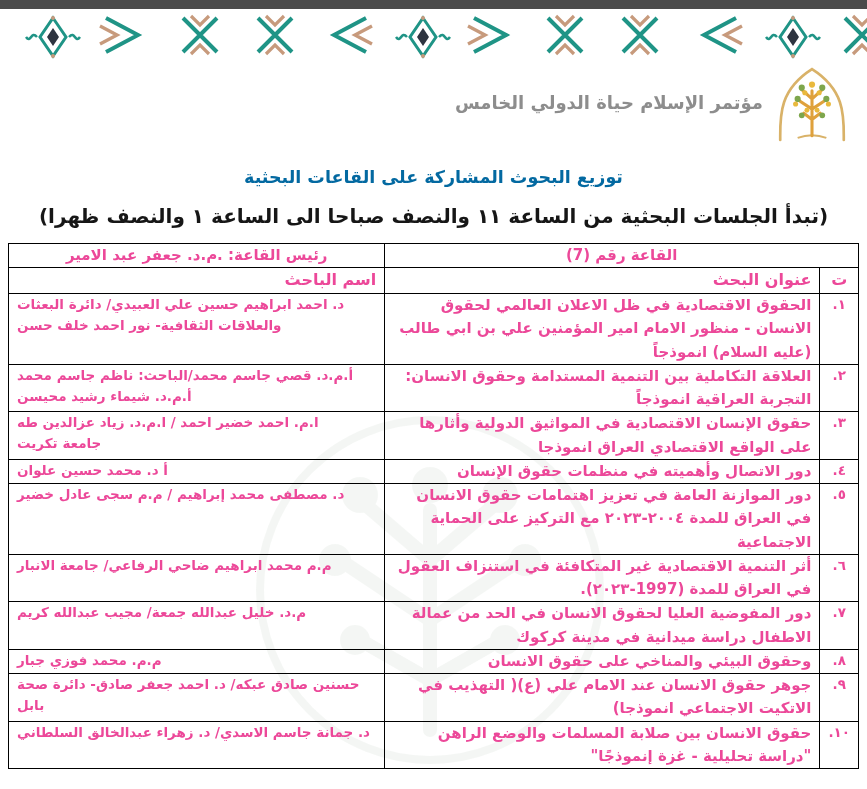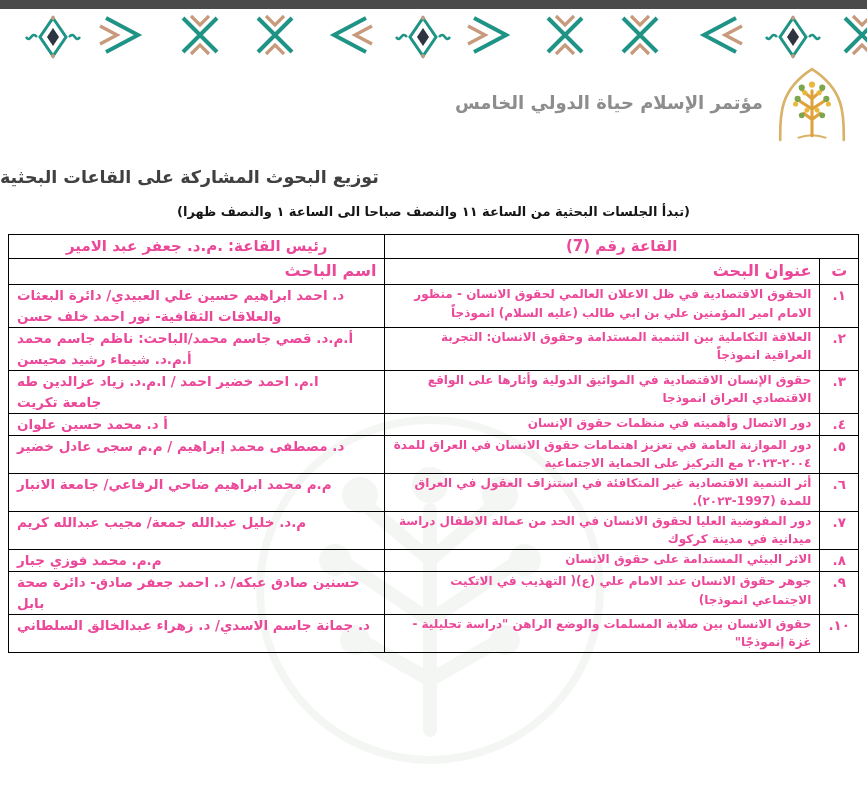--- a/index.html
+++ b/index.html
@@ -16,25 +16,25 @@
 
   .logo-row {
     display:flex; justify-content:flex-end; align-items:center;
     gap:8px; padding:6px 14px 0 0; height:82px;
   }
   .logo-text { text-align:center; direction:rtl;margin-left:45px; }
   .logo-title-ar { font-size:18px; font-weight:bold; color:#8d8d8d; line-height:1.2; }
   .logo-title-en { font-size:7.5px; letter-spacing:1.7px; color:#9b9b9b; direction:ltr; margin-top:3px; }
 
   .doc-title {
-    text-align:left; font-weight:bold; font-size:17.5px;
-    color:#404040; margin-top:26px; direction:rtl;
+    text-align:center; font-weight:bold; font-size:17.5px;
+    color:#0369a1; margin-top:26px; direction:rtl;
   }
   .doc-subtitle {
-    text-align:center; font-weight:bold; font-size:13px;
+    text-align:center; font-weight:bold; font-size:20px;
     color:#161616; margin-top:17px; direction:rtl;
   }
 
   .watermark { position:absolute; left:150px; top:400px; z-index:0; opacity:0.07; pointer-events:none; }
 
   table.program {
     width:851px; margin:15px 8px 0;
     border-collapse:collapse; direction:rtl;
     position:relative; z-index:1;
   }
@@ -44,21 +44,21 @@
     padding:0 8px; line-height:1.55;
     vertical-align:top; background:transparent;
   }
   th.green-head {
     background:#a9c47e; text-align:center;
     font-size:15px; padding:4px 8px;
   }
   td.col-head { font-size:16px; text-align:right; }
   td.col-head.num-head { text-align:center; }
   .cell-num { width:34px; text-align:center; font-size:13.5px; white-space:nowrap; }
-  .cell-title { width:438px; text-align:right; font-size:12px; }
+  .cell-title { width:438px; text-align:right; font-size:15px; }
   .cell-researcher { width:379px; text-align:left; font-size:13.5px; white-space:pre-line; }
 </style>
 </head>
 <body>
 
 <div class="top-bar"></div>
 
 <svg class="pattern-band" width="867" height="48" viewBox="0 0 867 48">
   <defs>
     <g id="xm">
@@ -177,21 +177,21 @@
         <td class="cell-title">أثر التنمية الاقتصادية غير المتكافئة في استنزاف العقول في العراق للمدة (1997-٢٠٢٣).</td>
         <td class="cell-researcher">م.م محمد ابراهيم ضاحي الرفاعي/ جامعة الانبار</td>
       </tr>
       <tr>
         <td class="cell-num">٧.</td>
         <td class="cell-title">دور المفوضية العليا لحقوق الانسان في الحد من عمالة الاطفال دراسة ميدانية في مدينة كركوك</td>
         <td class="cell-researcher">م.د. خليل عبدالله جمعة/ مجيب عبدالله كريم</td>
       </tr>
       <tr>
         <td class="cell-num">٨.</td>
-        <td class="cell-title">الاثر البيئي المستدامة على حقوق الانسان</td>
+        <td class="cell-title">وحقوق البيئي والمناخي على حقوق الانسان</td>
         <td class="cell-researcher">م.م. محمد فوزي جبار</td>
       </tr>
       <tr>
         <td class="cell-num">٩.</td>
         <td class="cell-title">جوهر حقوق الانسان عند الامام علي (ع)( التهذيب في الاتكيت الاجتماعي انموذجا)</td>
         <td class="cell-researcher">حسنين صادق عبكه/ د. احمد جعفر صادق- دائرة صحة بابل</td>
       </tr>
       <tr>
         <td class="cell-num">١٠.</td>
         <td class="cell-title">حقوق الانسان بين صلابة المسلمات والوضع الراهن "دراسة تحليلية - غزة إنموذجًا"</td>

